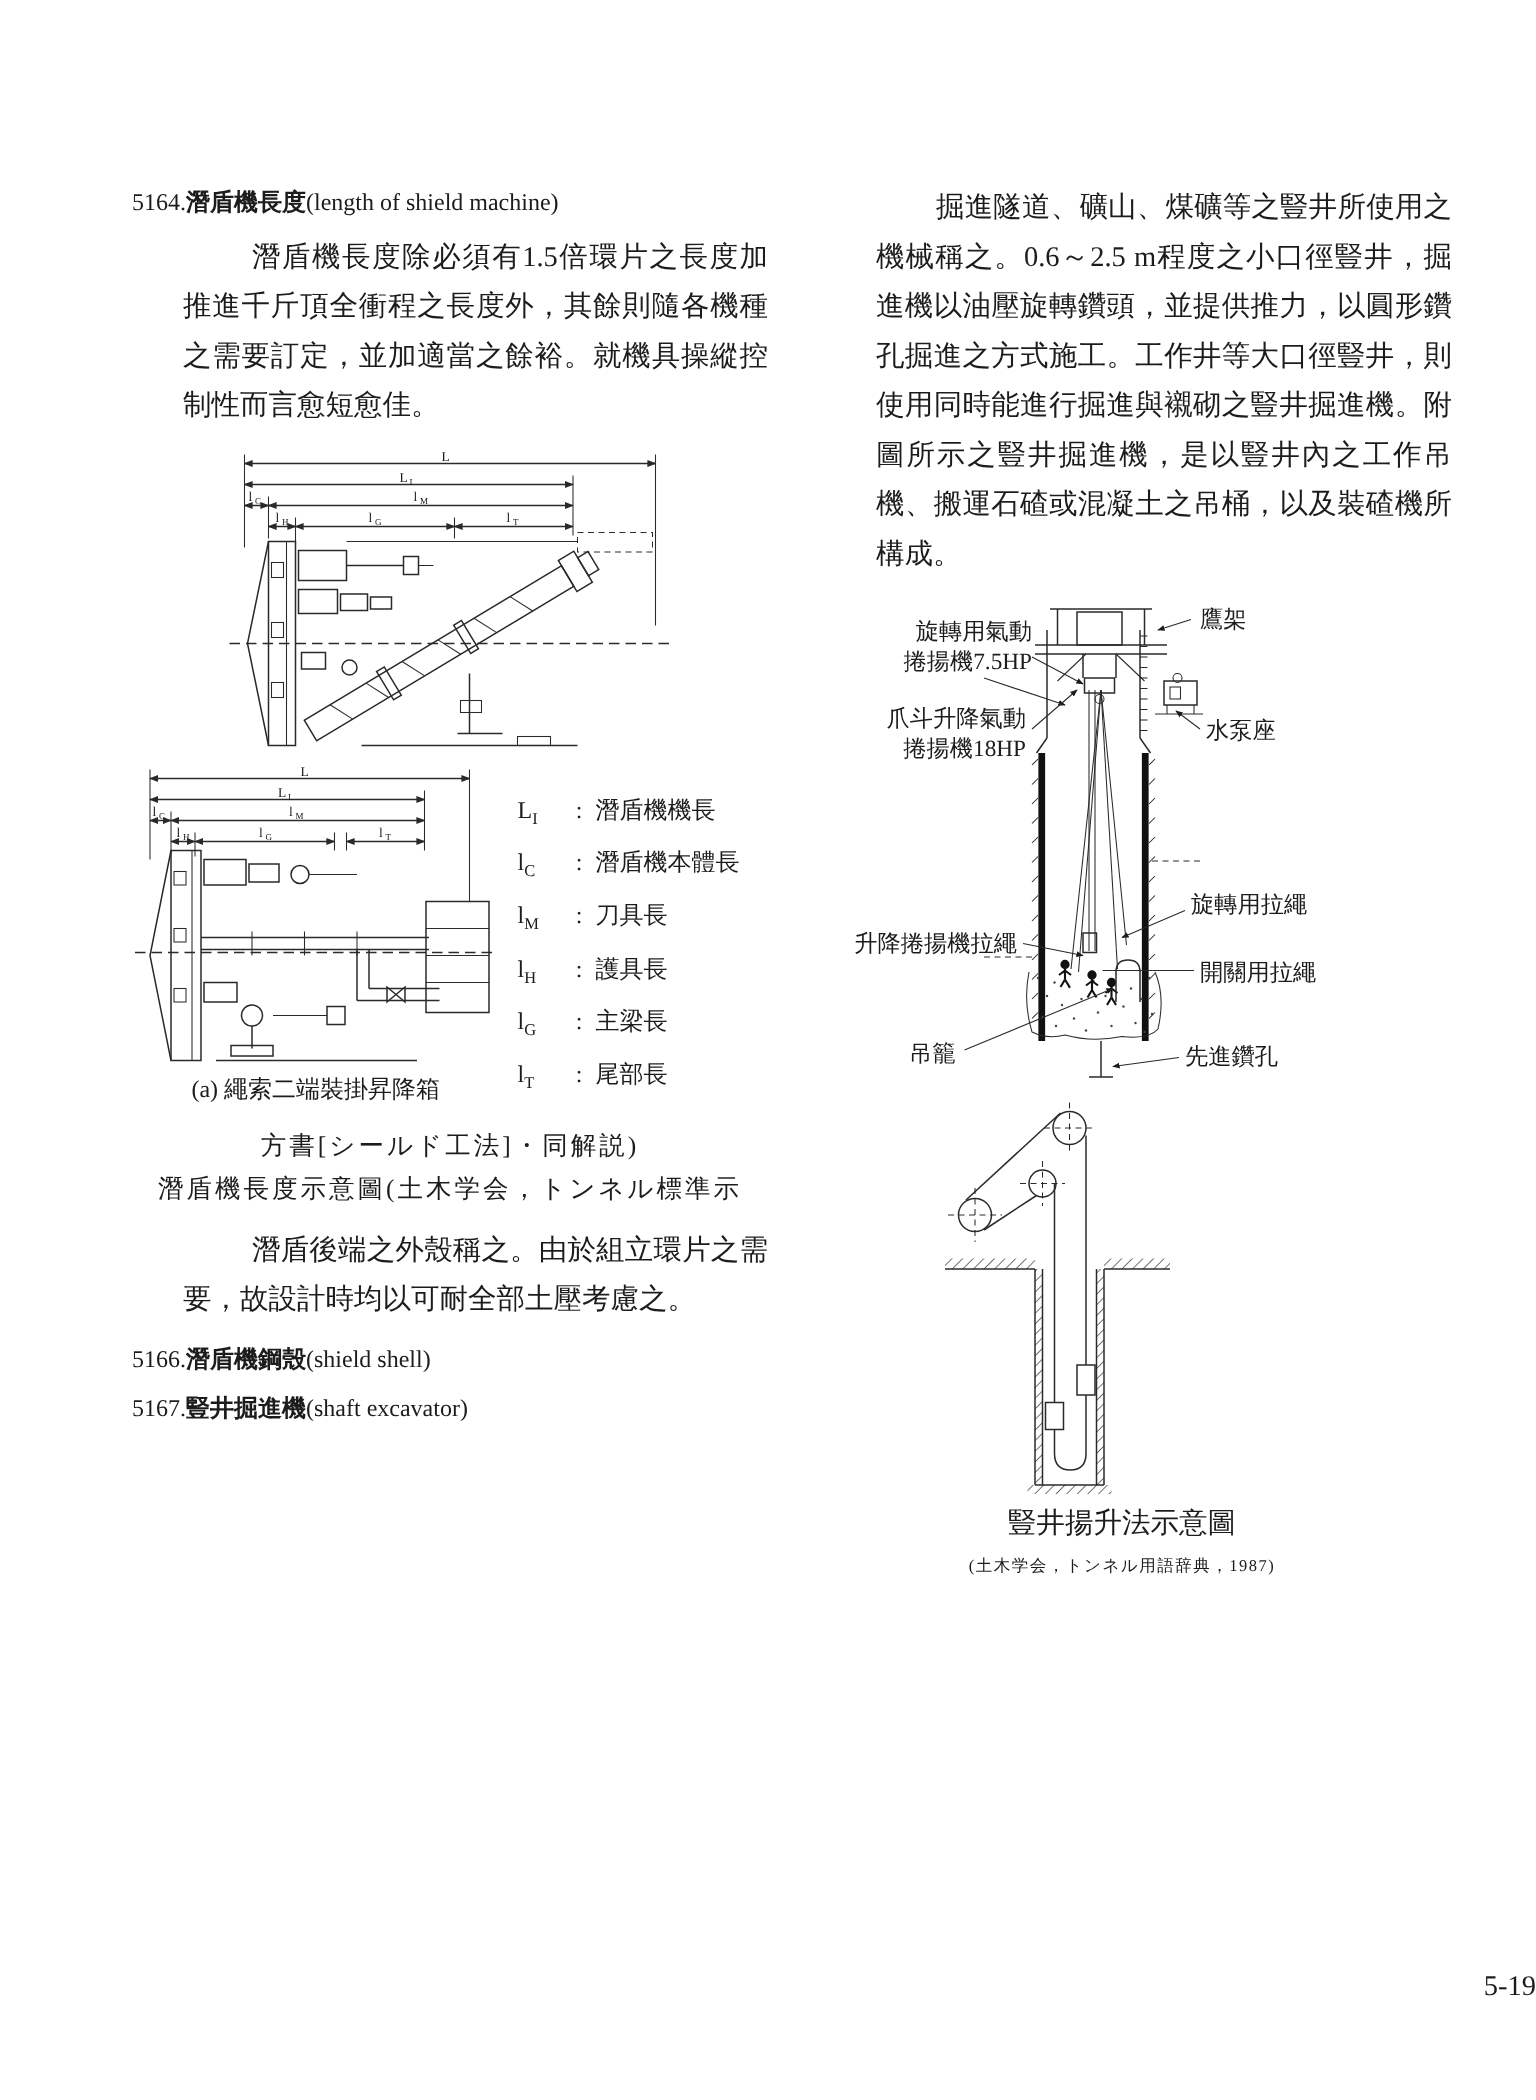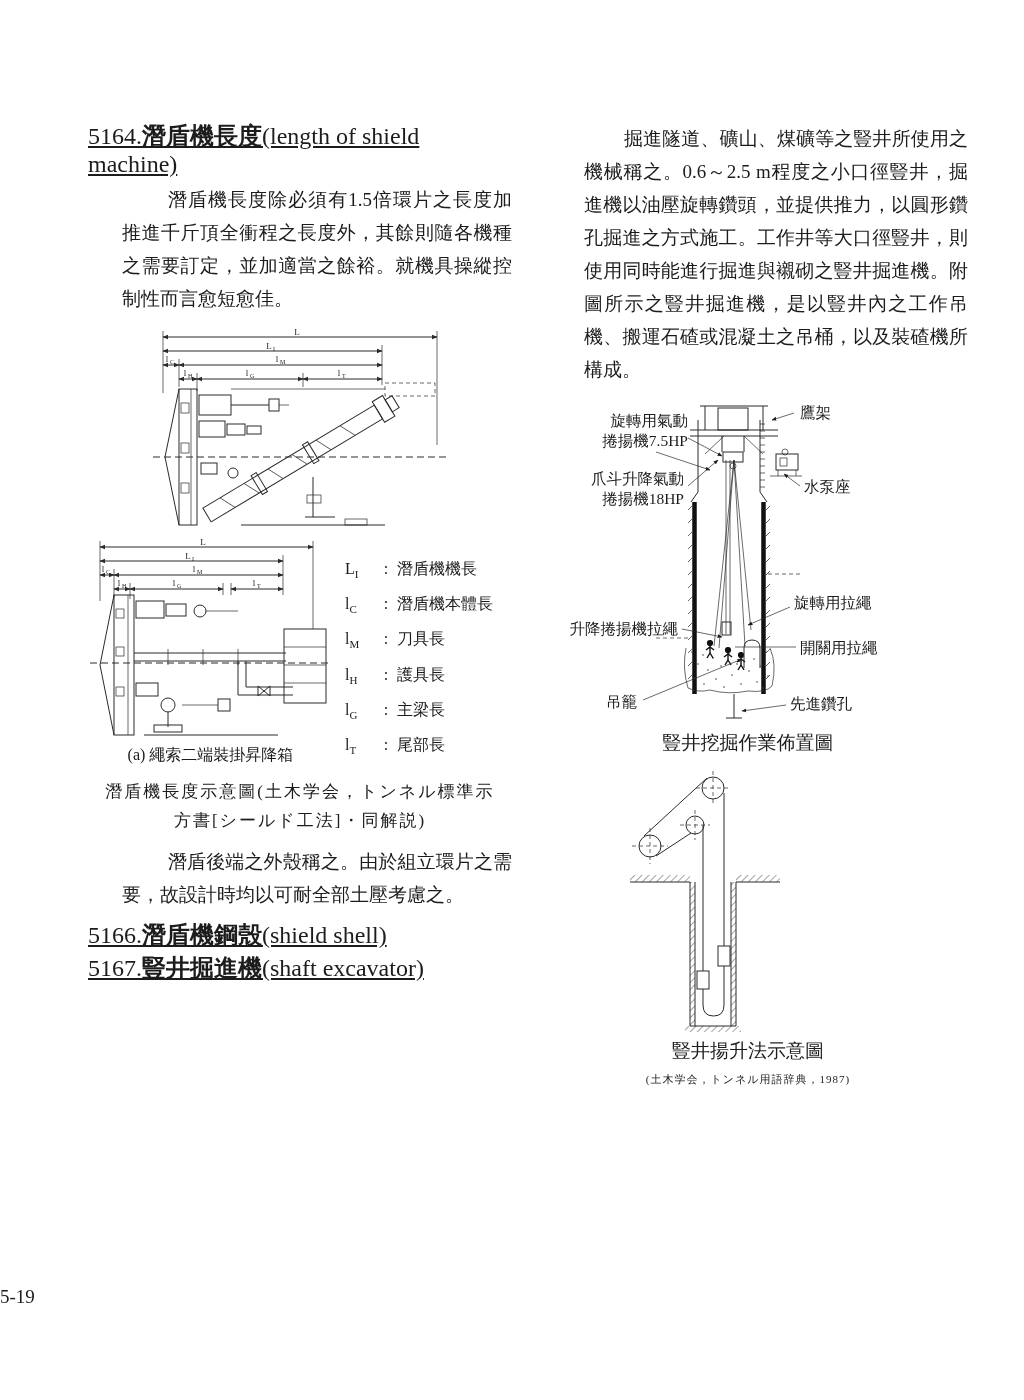--- a/index.html
+++ b/index.html
@@ -4,21 +4,21 @@
 <style>
   html,body{margin:0;padding:0;background:#ffffff;}
   .sheet{position:relative;width:1024px;height:1400px;box-sizing:border-box;
          background:#ffffff;color:#1c1c1c;overflow:hidden;
          padding:122px 56px 0 88px;
          font-family:"Liberation Serif","DejaVu Serif",serif;}
   .columns{display:flex;gap:16px;}
   .col-left{width:424px;}
   .col-right{width:440px;}
 
-  .entry-title{font-size:24px;line-height:28px;margin:12px 0 5px;font-weight:400;text-decoration:underline;}
+  .entry-title{font-size:16px;line-height:28px;margin:12px 0 5px;font-weight:400;}
   .entry-title:first-child{margin-top:0;}
   .entry-title .zh{font-weight:700;}
   p.body{font-size:19px;line-height:33px;text-align:justify;
          margin:0 0 10px 34px;text-indent:46px;}
   p.lead-right{font-size:19px;line-height:33px;text-align:justify;
          margin:0 0 10px 56px;text-indent:40px;}
   p.body-5168{font-size:19px;line-height:33px;text-align:justify;
          margin:2px 0 8px 10px;text-indent:52px;}
 
   figure{margin:0;text-align:center;}
@@ -39,21 +39,21 @@
   svg text{font-family:"Liberation Serif","DejaVu Serif",serif;fill:#1c1c1c;}
   .dimtxt{font-size:9px;}
   .subtxt{font-size:6px;}
   .lbl{font-size:15.5px;}
   .ln{stroke:#2a2a2a;stroke-width:1;fill:none;}
   .thin{stroke:#2a2a2a;stroke-width:.7;fill:none;}
   .thick{stroke:#111;stroke-width:4.5;fill:none;}
   .dash{stroke-dasharray:7 4;}
   .dash2{stroke-dasharray:4 3;}
 
-  .page-num{position:absolute;top:1286px;left:0;right:0;text-align:left;
+  .page-num{position:absolute;top:1314px;left:0;right:0;text-align:right;
             font-size:19px;}
 </style>
 </head>
 <body>
 
 <div class="sheet">
   <div class="columns">
 
     <div class="col-left">
 
@@ -244,22 +244,22 @@
             </div>
           <div class="legend-row">
               <span class="legend-sym"><span>l</span><sub>T</sub></span>
               <span class="legend-colon">:</span>
               <span>尾部長</span>
             </div>
         </div>
       </div>
 
       <div class="src-caption">
+        <div>方書[シールド工法]・同解説)</div>
         <div>潛盾機長度示意圖(土木学会，トンネル標準示</div>
-        <div>方書[シールド工法]・同解説)</div>
       </div>
 
       <section>
         <p class="body">潛盾後端之外殼稱之。由於組立環片之需要，故設計時均以可耐全部土壓考慮之。</p>
       </section>
 
       <section>
         <h3 class="entry-title"><span class="num">5166.</span><span class="zh">潛盾機鋼殼</span><span class="en">(shield shell)</span></h3>
       </section>
 
@@ -431,21 +431,20 @@
             <text class="lbl" x="146" y="88" text-anchor="end">爪斗升降氣動</text>
             <text class="lbl" x="146" y="108" text-anchor="end">捲揚機18HP</text>
             <text class="lbl" x="266" y="96">水泵座</text>
             <text class="lbl" x="140" y="238" text-anchor="end">升降捲揚機拉繩</text>
             <text class="lbl" x="256" y="212">旋轉用拉繩</text>
             <text class="lbl" x="262" y="257">開關用拉繩</text>
             <text class="lbl" x="68" y="311">吊籠</text>
             <text class="lbl" x="252" y="313">先進鑽孔</text>
           </g>
         </svg>
-        <figcaption class="figcap-large">豎井挖掘作業佈置圖</figcaption>
       </figure>
 
 
       <figure>
         <svg width="260" height="272" viewBox="0 0 260 272">
           <defs>
             <pattern id="h4" width="5" height="5" patternUnits="userSpaceOnUse" patternTransform="rotate(45)">
               <line x1="0" y1="0" x2="0" y2="5" stroke="#555" stroke-width="1.1"></line>
             </pattern>
           </defs>

